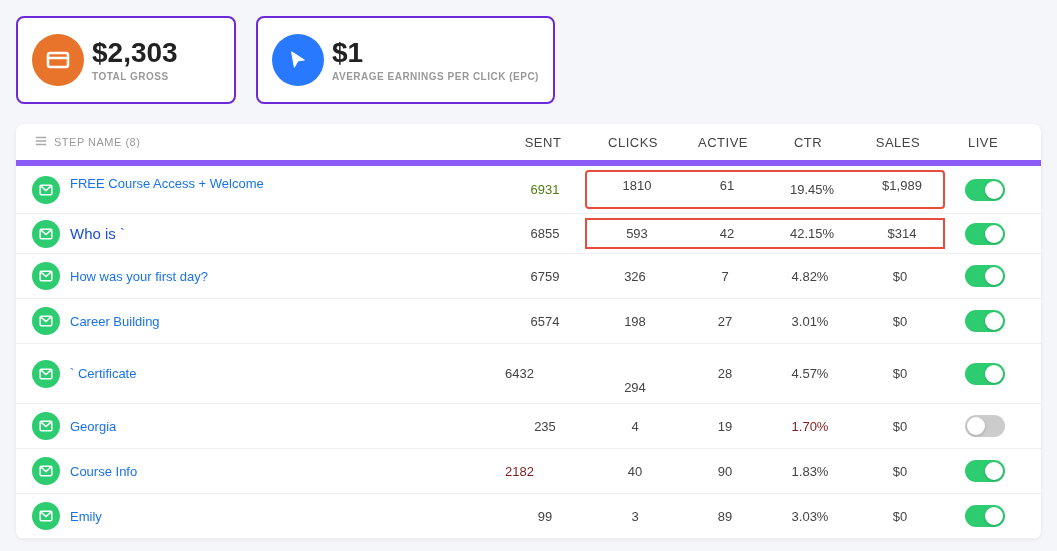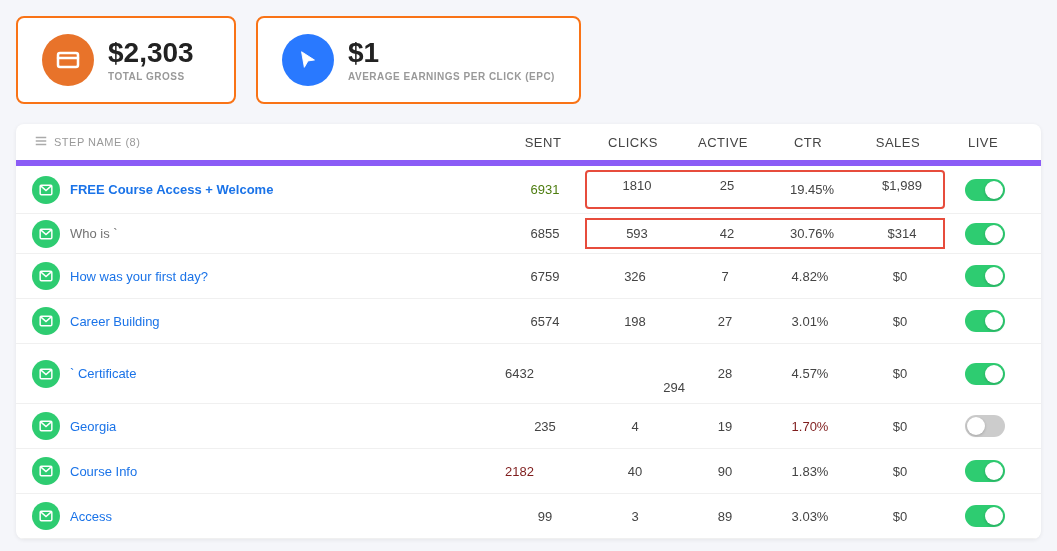--- a/index.html
+++ b/index.html
@@ -12,25 +12,25 @@
 
     .top-cards {
       display: flex;
       gap: 20px;
       margin-bottom: 20px;
     }
 
     .card {
       background: #fff;
       border-radius: 8px;
-      padding: 16px 24px;
+      padding: 16px 14px;
       display: flex;
       align-items: center;
-      gap: 14px;
-      border: 2px solid #f97316;
+      gap: 8px;
+      border: 2px solid #6d28d9;
       min-width: 220px;
     }
 
     .card-icon {
       width: 52px;
       height: 52px;
       border-radius: 50%;
       display: flex;
       align-items: center;
       justify-content: center;
@@ -170,57 +170,57 @@
     <div class="cell">CLICKS</div>
     <div class="cell">ACTIVE</div>
     <div class="cell">CTR</div>
     <div class="cell">SALES</div>
     <div class="cell">LIVE</div>
   </div>
 
   <div id="table-body">
       <div style="padding: 4px 16px; border-bottom: 1px solid rgb(240, 240, 240);">
         <div style="display: grid; grid-template-columns: 1fr 80px 100px 80px 90px 90px 80px; align-items: center;">
-          <div style="display: flex; align-items: center; gap: 10px; color: rgb(26, 115, 232); font-weight: 700; font-size: 13px; cursor: pointer;">
+          <div style="display: flex; gap: 10px; color: rgb(26, 115, 232); font-weight: 400; font-size: 13px; cursor: pointer;">
       <div style="width:28px;height:28px;border-radius:50%;background:#2ecc71;display:flex;align-items:center;justify-content:center;flex-shrink:0;">
         <svg width="14" height="14" viewBox="0 0 24 24" fill="none" stroke="#fff" stroke-width="2.5">
                 <rect x="2" y="4" width="20" height="16" rx="2"></rect>
                 <polyline points="2,4 12,13 22,4"></polyline>
               </svg>
       </div>
       <span>FREE Course Access + Welcome</span>
     </div>
           <div style="text-align: center; font-size: 13px; color: #4d7c0f;">6931</div>
           <div style="display: grid; grid-template-columns: 100px 80px 90px 90px; border: 2px solid rgb(231, 76, 60); border-radius: 4px; grid-column: span 4;">
             <div style="text-align: center; padding: 6px 4px; font-size: 13px; color: rgb(68, 68, 68);">1810</div>
-            <div style="text-align: center; padding: 6px 4px; font-size: 13px; color: rgb(68, 68, 68);">25</div>
+            <div style="text-align: center; padding: 6px 4px; font-size: 13px; color: rgb(68, 68, 68);">61</div>
             <div style="text-align: center; padding: 10px 4px; font-size: 13px; color: rgb(68, 68, 68);">19.45%</div>
             <div style="text-align: center; padding: 6px 4px; font-size: 13px; color: rgb(68, 68, 68);">$1,989</div>
           </div>
           <div style="display: flex; justify-content: center;">
             <div class="toggle"></div>
           </div>
         </div>
       </div>
       <div style="padding: 4px 16px; border-bottom: 1px solid rgb(240, 240, 240);">
         <div style="display: grid; grid-template-columns: 1fr 80px 100px 80px 90px 90px 80px; align-items: center;">
-          <div style="display: flex; align-items: center; gap: 10px; color: #737373; font-weight: 500; font-size: 13px; cursor: pointer;">
+          <div style="display: flex; align-items: center; gap: 10px; color: #1d4ed8; font-weight: 500; font-size: 15px; cursor: pointer;">
       <div style="width:28px;height:28px;border-radius:50%;background:#2ecc71;display:flex;align-items:center;justify-content:center;flex-shrink:0;">
         <svg width="14" height="14" viewBox="0 0 24 24" fill="none" stroke="#fff" stroke-width="2.5">
                 <rect x="2" y="4" width="20" height="16" rx="2"></rect>
                 <polyline points="2,4 12,13 22,4"></polyline>
               </svg>
       </div>
       <span>Who is `</span>
     </div>
           <div style="text-align: center; font-size: 13px; color: rgb(68, 68, 68);">6855</div>
           <div style="display: grid; grid-template-columns: 100px 80px 90px 90px; border: 2px solid rgb(231, 76, 60); border-radius: 0; grid-column: span 4;">
             <div style="text-align: center; padding: 6px 4px; font-size: 13px; color: rgb(68, 68, 68);">593</div>
             <div style="text-align: center; padding: 6px 4px; font-size: 13px; color: rgb(68, 68, 68);">42</div>
-            <div style="text-align: center; padding: 6px 4px; font-size: 13px; color: rgb(68, 68, 68);">30.76%</div>
+            <div style="text-align: center; padding: 6px 4px; font-size: 13px; color: rgb(68, 68, 68);">42.15%</div>
             <div style="text-align: center; padding: 6px 4px; font-size: 13px; color: rgb(68, 68, 68);">$314</div>
           </div>
           <div style="display: flex; justify-content: center;">
             <div class="toggle"></div>
           </div>
         </div>
       </div>
       <div style="display: grid; grid-template-columns: 1fr 80px 100px 80px 90px 90px 80px; padding: 8px 16px; border-bottom: 1px solid rgb(240, 240, 240); align-items: center; font-size: 13px;">
         <div style="display: flex; align-items: center; gap: 10px; color: rgb(26, 115, 232); font-weight: 500; cursor: pointer;">
       <div style="width:28px;height:28px;border-radius:50%;background:#2ecc71;display:flex;align-items:center;justify-content:center;flex-shrink:0;">
@@ -263,21 +263,21 @@
         <div style="display: flex; align-items: center; gap: 10px; color: rgb(26, 115, 232); font-weight: 500; cursor: pointer;">
       <div style="width:28px;height:28px;border-radius:50%;background:#2ecc71;display:flex;align-items:center;justify-content:center;flex-shrink:0;">
         <svg width="14" height="14" viewBox="0 0 24 24" fill="none" stroke="#fff" stroke-width="2.5">
               <rect x="2" y="4" width="20" height="16" rx="2"></rect>
               <polyline points="2,4 12,13 22,4"></polyline>
             </svg>
       </div>
       <span>` Certificate</span>
     </div>
         <div style="text-align: left; color: rgb(68, 68, 68);">6432</div>
-        <div style="text-align: right; color: rgb(68, 68, 68); margin-top: 28px;">294</div>
+        <div style="text-align: center; color: rgb(68, 68, 68); margin-top: 28px;">294</div>
         <div style="text-align: center; color: rgb(68, 68, 68);">28</div>
         <div style="text-align: center; color: rgb(68, 68, 68);">4.57%</div>
         <div style="text-align: center; color: rgb(68, 68, 68);">$0</div>
         <div style="display: flex; justify-content: center;">
           <div class="toggle"></div>
         </div>
       </div>
       <div style="display: grid; grid-template-columns: 1fr 80px 100px 80px 90px 90px 80px; padding: 8px 16px; border-bottom: 1px solid rgb(240, 240, 240); align-items: center; font-size: 13px;">
         <div style="display: flex; align-items: center; gap: 10px; color: rgb(26, 115, 232); font-weight: 500; cursor: pointer;">
       <div style="width:28px;height:28px;border-radius:50%;background:#2ecc71;display:flex;align-items:center;justify-content:center;flex-shrink:0;">
@@ -317,21 +317,21 @@
         </div>
       </div>
       <div style="display: grid; grid-template-columns: 1fr 80px 100px 80px 90px 90px 80px; padding: 8px 16px; border-bottom: 1px solid rgb(240, 240, 240); align-items: center; font-size: 13px;">
         <div style="display: flex; align-items: center; gap: 10px; color: rgb(26, 115, 232); font-weight: 500; cursor: pointer;">
       <div style="width:28px;height:28px;border-radius:50%;background:#2ecc71;display:flex;align-items:center;justify-content:center;flex-shrink:0;">
         <svg width="14" height="14" viewBox="0 0 24 24" fill="none" stroke="#fff" stroke-width="2.5">
               <rect x="2" y="4" width="20" height="16" rx="2"></rect>
               <polyline points="2,4 12,13 22,4"></polyline>
             </svg>
       </div>
-      <span>Access</span>
+      <span>Emily</span>
     </div>
         <div style="text-align: center; color: rgb(68, 68, 68);">99</div>
         <div style="text-align: center; color: rgb(68, 68, 68);">3</div>
         <div style="text-align: center; color: rgb(68, 68, 68);">89</div>
         <div style="text-align: center; color: rgb(68, 68, 68);">3.03%</div>
         <div style="text-align: center; color: rgb(68, 68, 68);">$0</div>
         <div style="display: flex; justify-content: center;">
           <div class="toggle"></div>
         </div>
       </div>

